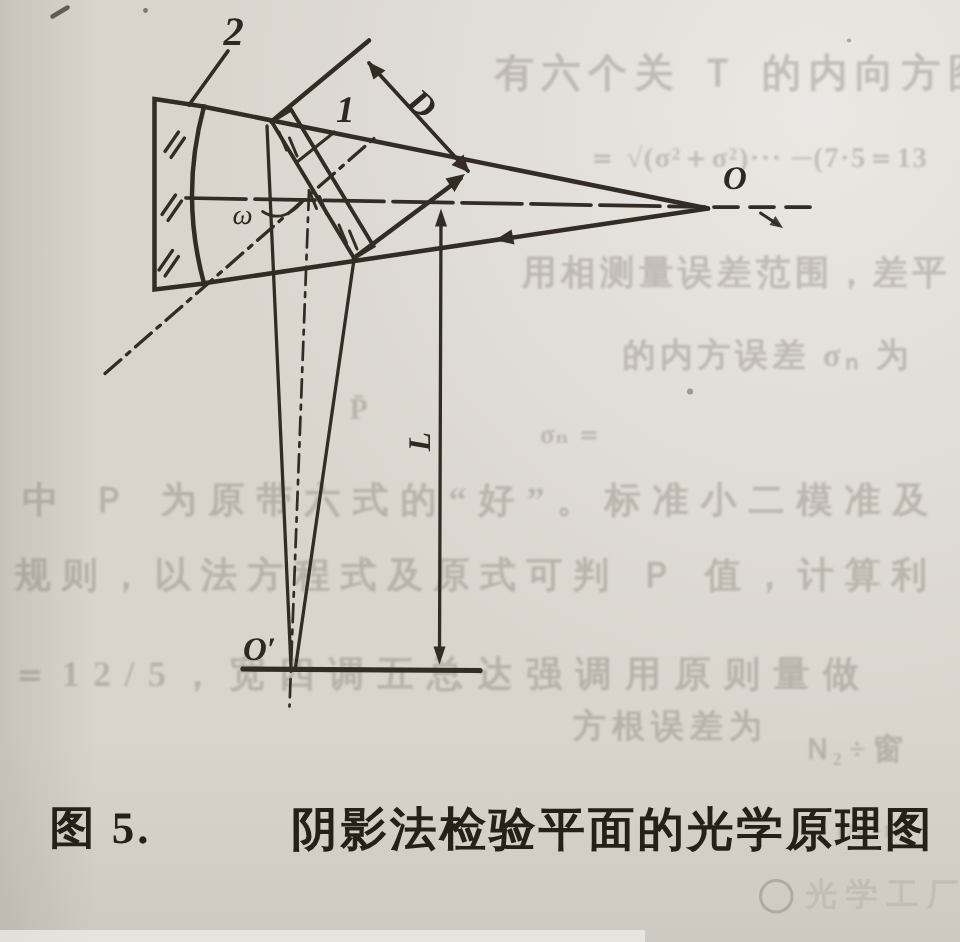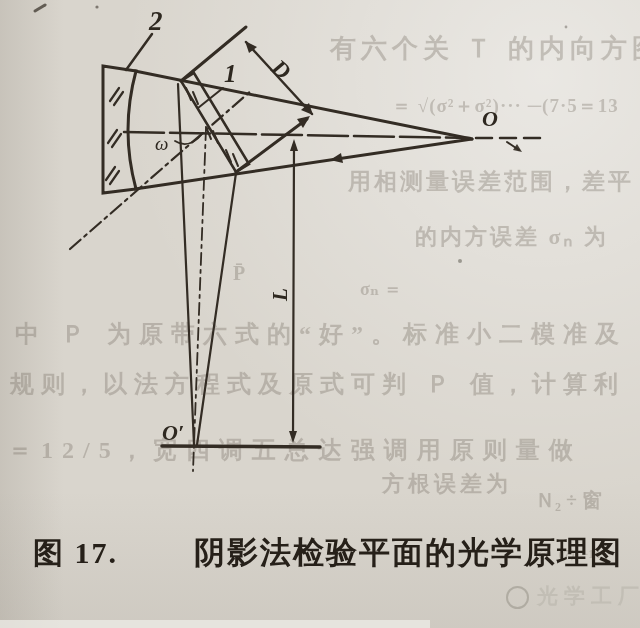--- a/index.html
+++ b/index.html
@@ -155,20 +155,20 @@
   </svg>
 
   <div class="lbl" style="left:149px;top:8px;font-size:27px;">2</div>
   <div class="lbl" style="left:224px;top:61px;font-size:25px;">1</div>
   <div class="lbl" style="left:273px;top:58px;font-size:23px;transform:rotate(40deg);">D</div>
   <div class="lbl" style="left:155px;top:134px;font-size:19px;font-weight:normal;">ω</div>
   <div class="lbl" style="left:482px;top:108px;font-size:22px;">O</div>
   <div class="lbl" style="left:162px;top:422px;font-size:22px;">O′</div>
   <div class="lbl" style="left:274px;top:284px;font-size:21px;transform:rotate(-90deg);">L</div>
 
-  <div class="caption" style="left:33px;top:538px;font-size:30px;letter-spacing:2px;">图 17.</div>
+  <div class="caption" style="left:33px;top:538px;font-size:30px;letter-spacing:2px;">图 5.</div>
   <div class="caption" style="left:194px;top:537px;font-size:31px;letter-spacing:2px;">阴影法检验平面的光学原理图</div>
 
   <div id="watermark-logo"></div>
   <div id="watermark-text">光学工厂</div>
 
   <div id="bottom-strip"></div>
 </div>
 
 </body></html>

